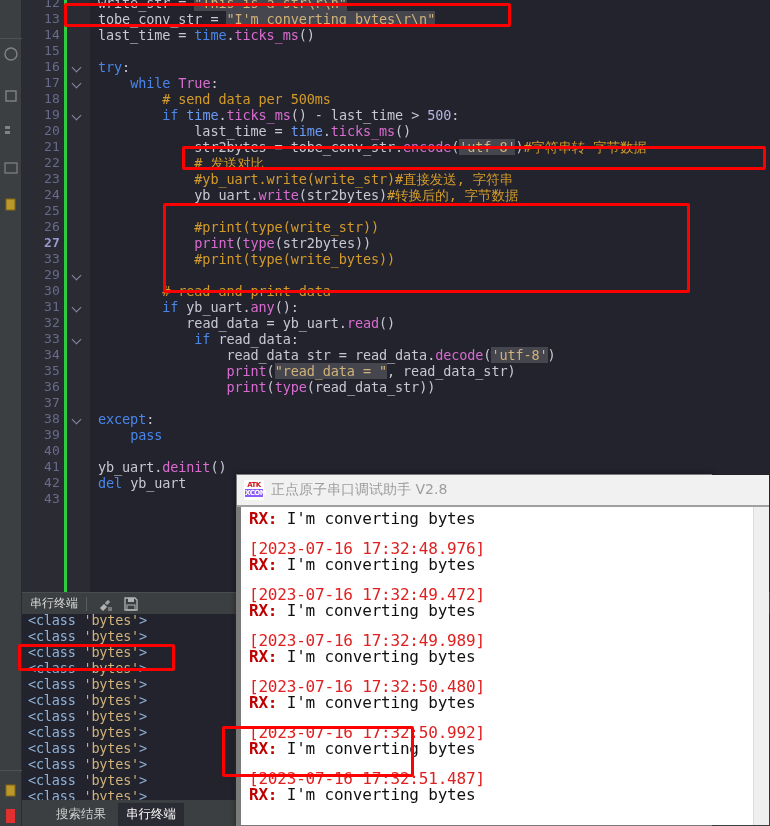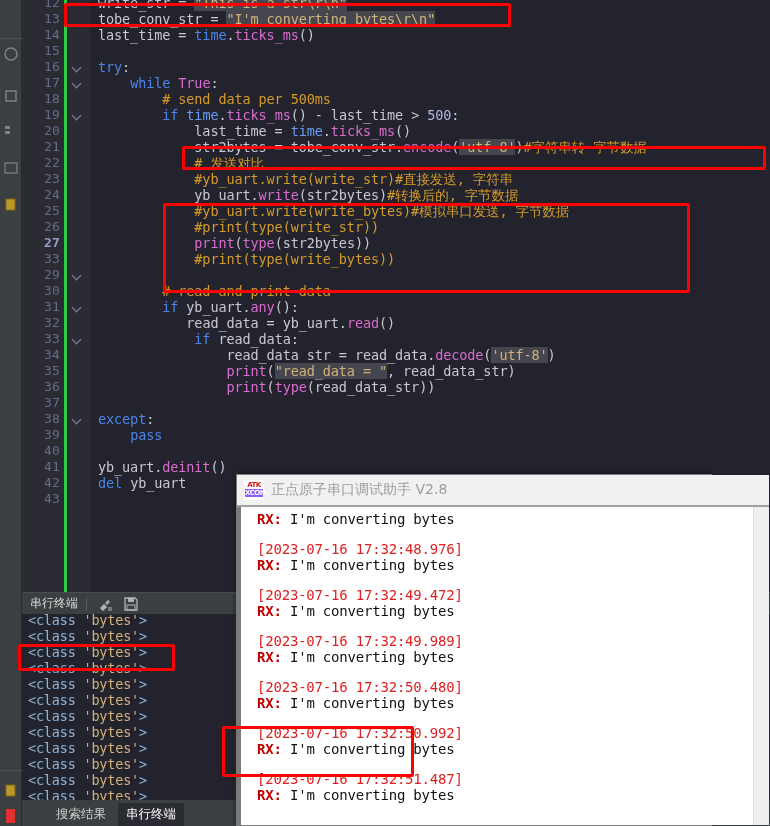--- a/index.html
+++ b/index.html
@@ -206,24 +206,24 @@
     width: 4px; height: 318px;
     background: #7a7a7a;
   }
   .atk-scroll {
     position: absolute; right: 0; top: 0;
     width: 16px; height: 318px;
     background: #efefef;
     border-left: 1px solid #dcdcdc;
   }
   .atk-line {
-    position: absolute; left: 20px;
+    position: absolute; left: 12px;
     white-space: pre;
     font-family: "DejaVu Sans Mono", "Liberation Mono", monospace;
-    font-size: 14px;
+    font-size: 16px;
     line-height: 16px;
     letter-spacing: -0.2px;
   }
   .atk-ts { color: #e02020; }
   .atk-rx { color: #c00000; font-weight: bold; }
   .atk-msg { color: #111111; }
 
   
   .annot {
     position: absolute;
@@ -332,21 +332,20 @@
         <div class="cl" style="top: 43px; left: 8px;"></div>
         <div class="cl" style="top: 59px; left: 8px;"><span class="t-kw">try</span><span class="t-op">:</span></div>
         <div class="cl" style="top: 75px; left: 8px;"><span class="t-def">    </span><span class="t-kw">while </span><span class="t-fn">True</span><span class="t-op">:</span></div>
         <div class="cl" style="top: 91px; left: 8px;"><span class="t-def">        </span><span class="t-cm"># send data per 500ms</span></div>
         <div class="cl" style="top: 107px; left: 8px;"><span class="t-def">        </span><span class="t-kw">if </span><span class="t-kw2">time</span><span class="t-op">.</span><span class="t-fn">ticks_ms</span><span class="t-op">() - last_time &gt; </span><span class="t-num">500</span><span class="t-op">:</span></div>
         <div class="cl" style="top: 123px; left: 8px;"><span class="t-def">            last_time </span><span class="t-op">= </span><span class="t-kw2">time</span><span class="t-op">.</span><span class="t-fn">ticks_ms</span><span class="t-op">()</span></div>
         <div class="cl" style="top: 139px; left: 8px;"><span class="t-def">            str2bytes = tobe_conv_str.</span><span class="t-fn">encode</span><span class="t-op">(</span><span class="t-str hl">'utf-8'</span><span class="t-op">)</span><span class="t-cm">#字符串转 字节数据</span></div>
         <div class="cl" style="top: 171px; left: 8px;"><span class="t-def">            </span><span class="t-cm">#yb_uart.write(write_str)#直接发送, 字符串</span></div>
         <div class="cl" style="top: 155px; left: 8px;"><span class="t-def">            </span><span class="t-cm"># 发送对比</span></div>
         <div class="cl" style="top: 187px; left: 8px;"><span class="t-def">            yb_uart.</span><span class="t-fn">write</span><span class="t-op">(str2bytes)</span><span class="t-cm">#转换后的, 字节数据</span></div>
-        <div class="cl" style="top: 203px; left: 8px;"><span class="t-def">            </span><span class="t-cm">#yb_uart.write(write_bytes)#模拟串口发送, 字节数据</span></div>
         <div class="cl" style="top: 219px; left: 8px;"><span class="t-def">            </span><span class="t-cm">#print(type(write_str))</span></div>
         <div class="cl" style="top: 235px; left: 8px;"><span class="t-def">            </span><span class="t-fn">print</span><span class="t-op">(</span><span class="t-fn">type</span><span class="t-op">(str2bytes))</span></div>
         <div class="cl" style="top: 251px; left: 8px;"><span class="t-def">            </span><span class="t-cm">#print(type(write_bytes))</span></div>
         <div class="cl" style="top: 267px; left: 8px;"></div>
         <div class="cl" style="top: 283px; left: 8px;"><span class="t-def">        </span><span class="t-cm"># read and print data</span></div>
         <div class="cl" style="top: 299px; left: 8px;"><span class="t-def">        </span><span class="t-kw">if </span><span class="t-def">yb_uart.</span><span class="t-fn">any</span><span class="t-op">():</span></div>
         <div class="cl" style="top: 315px; left: 0;"><span class="t-def">            read_data = yb_uart.</span><span class="t-fn">read</span><span class="t-op">()</span></div>
         <div class="cl" style="top: 331px; left: 8px;"><span class="t-def">            </span><span class="t-kw">if </span><span class="t-def">read_data:</span></div>
         <div class="cl" style="top: 347px; left: 8px;"><span class="t-def">                read_data_str = read_data.</span><span class="t-fn">decode</span><span class="t-op">(</span><span class="t-str hl">'utf-8'</span><span class="t-op">)</span></div>
         <div class="cl" style="top: 363px; left: 8px;"><span class="t-def">                </span><span class="t-fn">print</span><span class="t-op">(</span><span class="t-str hl">"read_data = "</span><span class="t-op">, read_data_str)</span></div>

